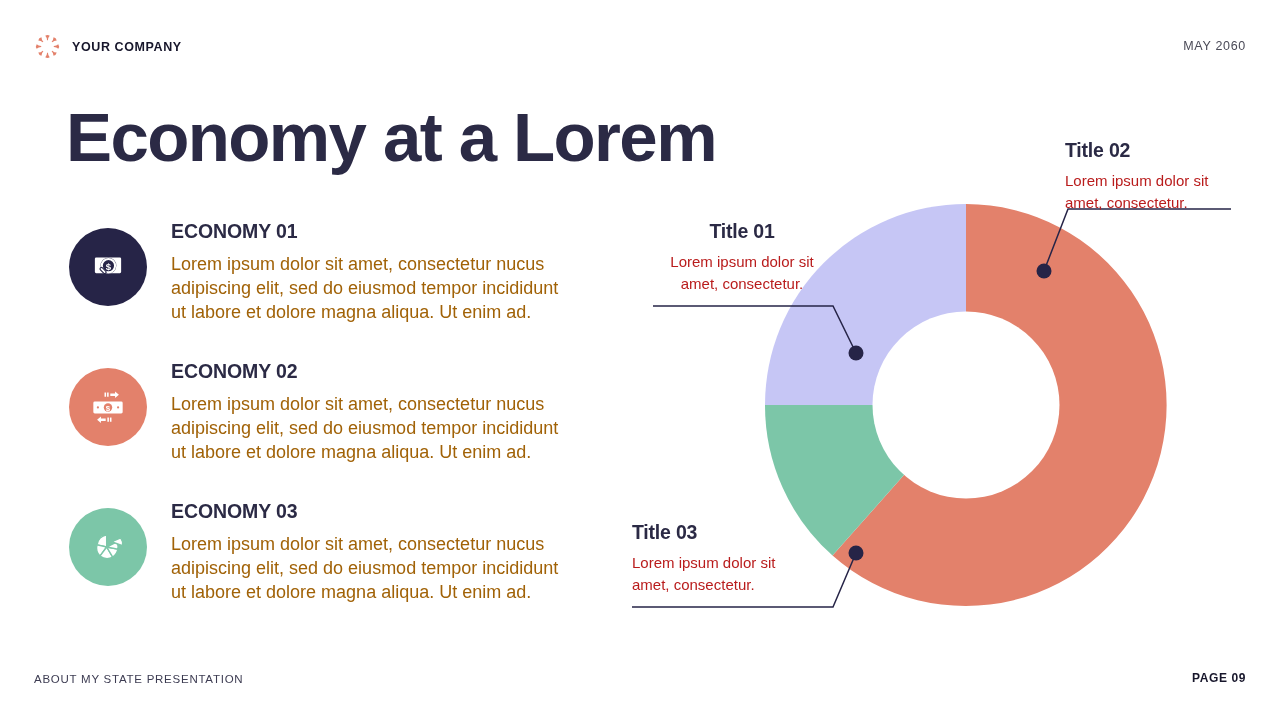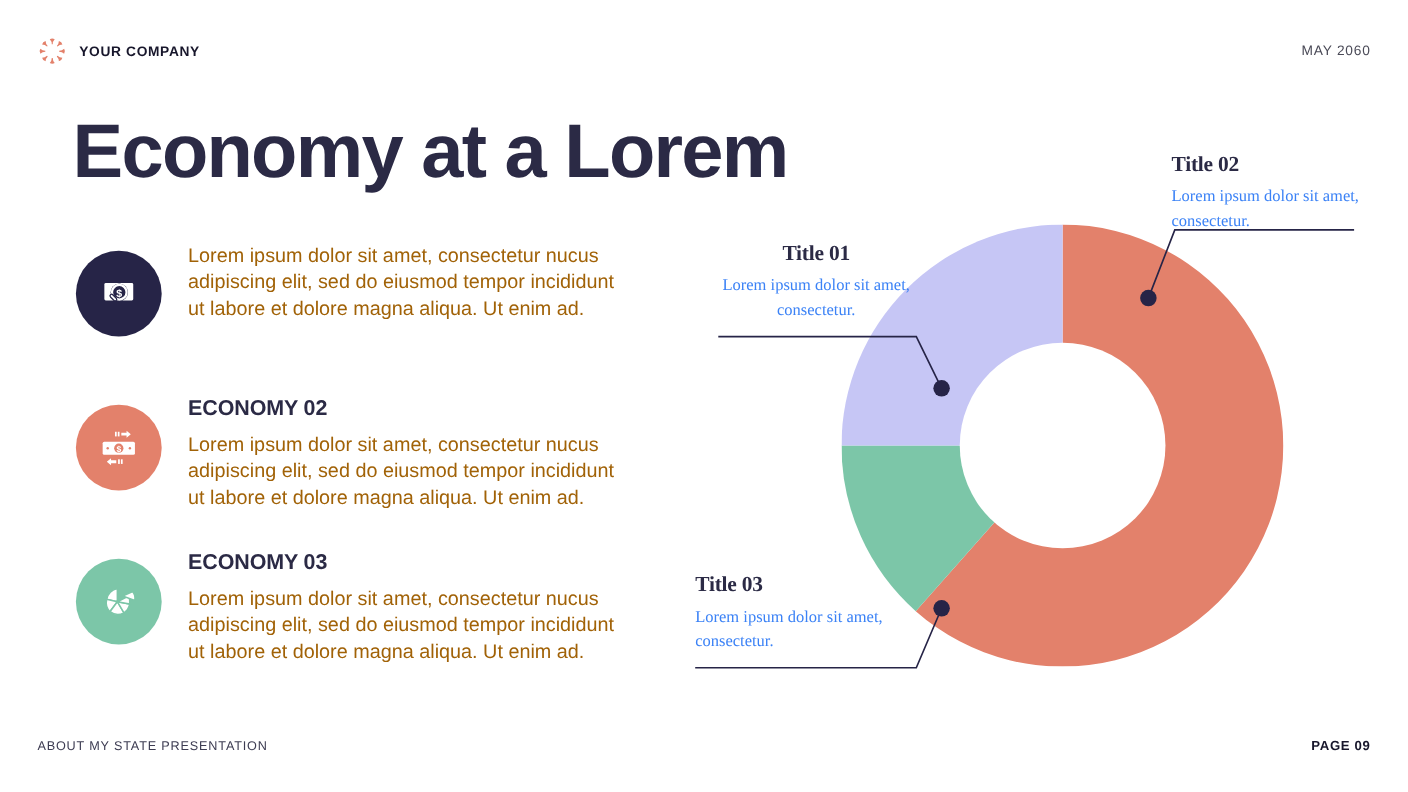--- a/index.html
+++ b/index.html
@@ -63,27 +63,27 @@
     max-width:400px;
   }
 
   
   #donut-chart {
     position:absolute; left:765px; top:204px; width:402px; height:402px;
   }
   #donut-svg { display:block; width:402px; height:402px; }
 
   
-  .callout { position:absolute;font-family:Liberation Serif, serif; }
+  .callout { position:absolute; }
   .callout-title {
     font-size:19.5px; font-weight:bold; color:#2b2a45;
     letter-spacing:-0.2px; margin-bottom:8px;
   }
   .callout-body {
-    font-size:15px; line-height:21.5px; color:#3b82f6;
+    font-size:15px; line-height:21.5px; color:#b91c1c;
   }
   #callout-1 { left:652px; top:220px; width:180px;text-align:center; }
   #callout-2 { left:1065px; top:139px; width:180px; }
   #callout-3 { left:632px; top:521px; width:180px; }
 
   #leader-lines {
     position:absolute; left:0; top:0; width:1280px; height:720px;
     pointer-events:none;
   }
 
@@ -151,20 +151,21 @@
         <svg width="42" height="42" viewBox="0 0 48 48" aria-hidden="true">
           <rect x="9" y="13" width="30" height="18" rx="1.5" fill="#ffffff"></rect>
           <circle cx="24.5" cy="22.5" r="9" fill="#262447"></circle>
           <circle cx="24.5" cy="22.5" r="7.6" fill="none" stroke="#ffffff" stroke-width="2.4"></circle>
           <text x="24.5" y="27" font-family="'Liberation Sans',sans-serif" font-size="11" font-weight="bold" fill="#ffffff" text-anchor="middle">$</text>
           <rect x="14.2" y="26.4" width="8.4" height="3.3" rx="1.6" transform="rotate(45 18.4 28)" fill="#ffffff" stroke="#262447" stroke-width="1.3"></rect>
         </svg>
       </span>
     </div>
     <div class="feature-text">
+      <div class="feature-heading">ECONOMY 01</div>
       <div class="feature-body">Lorem ipsum dolor sit amet, consectetur nucus adipiscing elit, sed do eiusmod tempor incididunt ut labore et dolore magna aliqua. Ut enim ad.</div>
     </div>
   </div>
 
   <div class="feature-item">
     <div class="feature-badge" style="background:#E3816B">
       <span>
         <svg width="44" height="44" viewBox="0 0 48 48" aria-hidden="true">
           <rect x="8" y="18" width="32" height="13" rx="1.6" fill="#ffffff"></rect>
           <circle cx="24" cy="24.5" r="4.6" fill="#E3816B"></circle>

